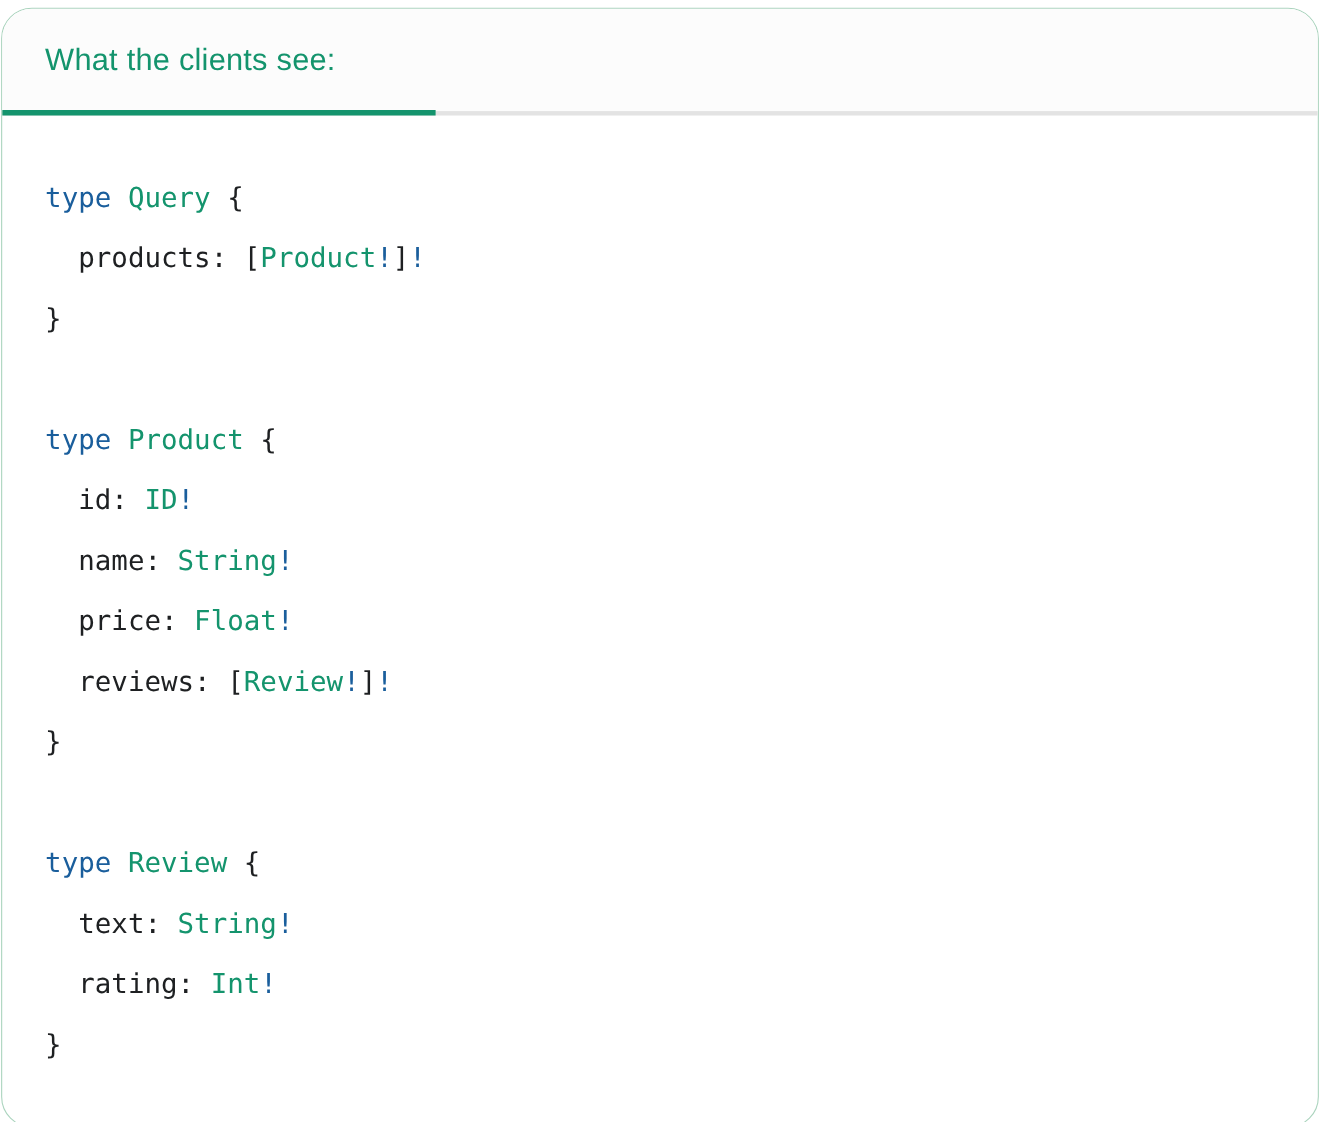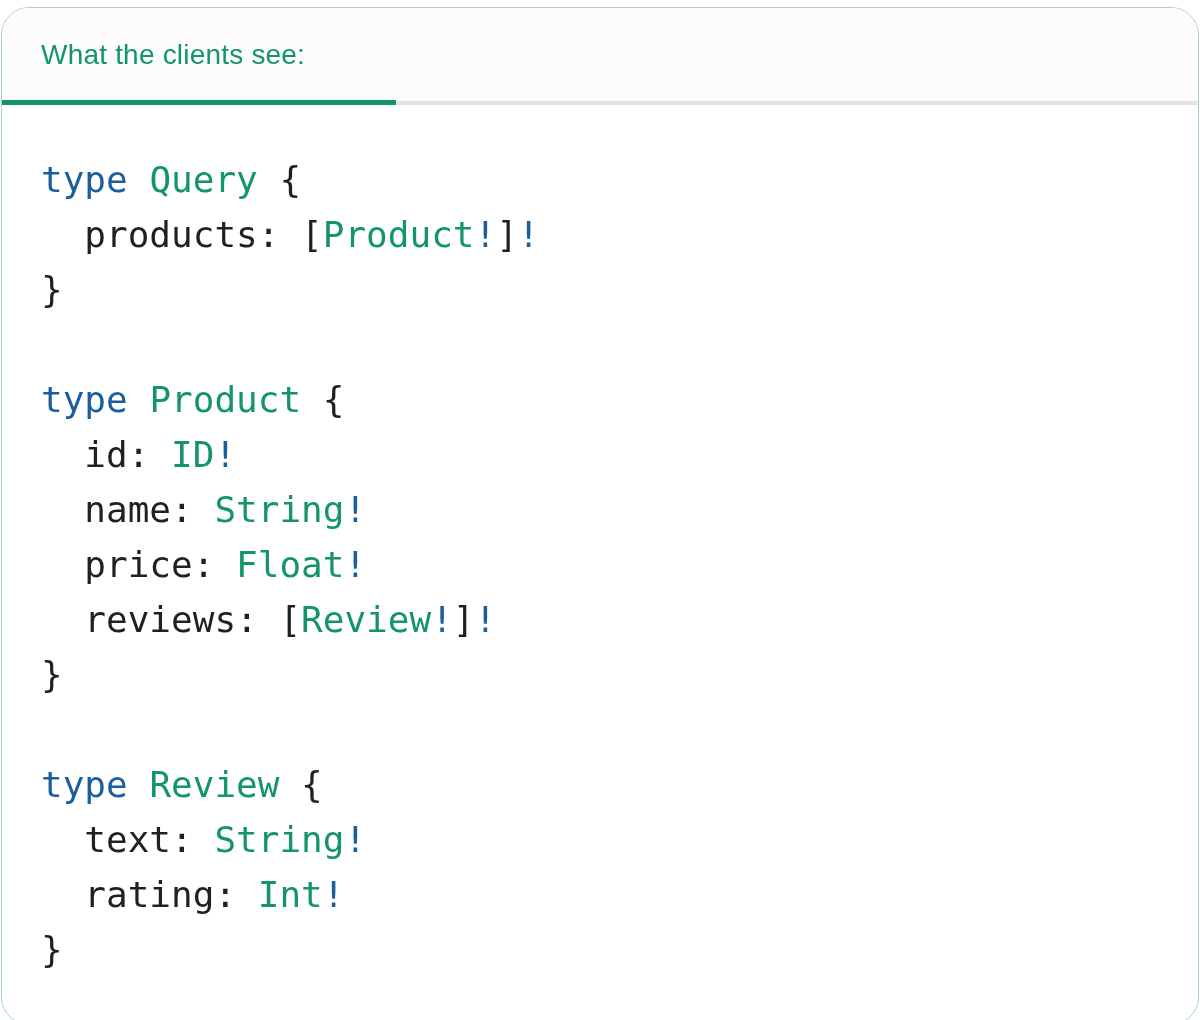--- a/index.html
+++ b/index.html
@@ -50,21 +50,21 @@
   .tab-label {
     color: var(--teal);
     font-size: 28px;
     font-weight: 500;
     letter-spacing: 0.2px;
     white-space: nowrap;
   }
   .code-block {
     padding: 47px 30px 30px 39px;
     font-family: "DejaVu Sans Mono", "Liberation Mono", monospace;
-    font-size: 36px;
+    font-size: 25px;
     line-height: 55px;
     color: var(--dark);
     white-space: pre;
   }
   .code-line { min-height: 55px; }
   .tok-keyword { color: var(--blue); }
   .tok-bang    { color: var(--blue); }
   .tok-type    { color: var(--teal); }
   .tok-plain   { color: var(--dark); }
 </style>

